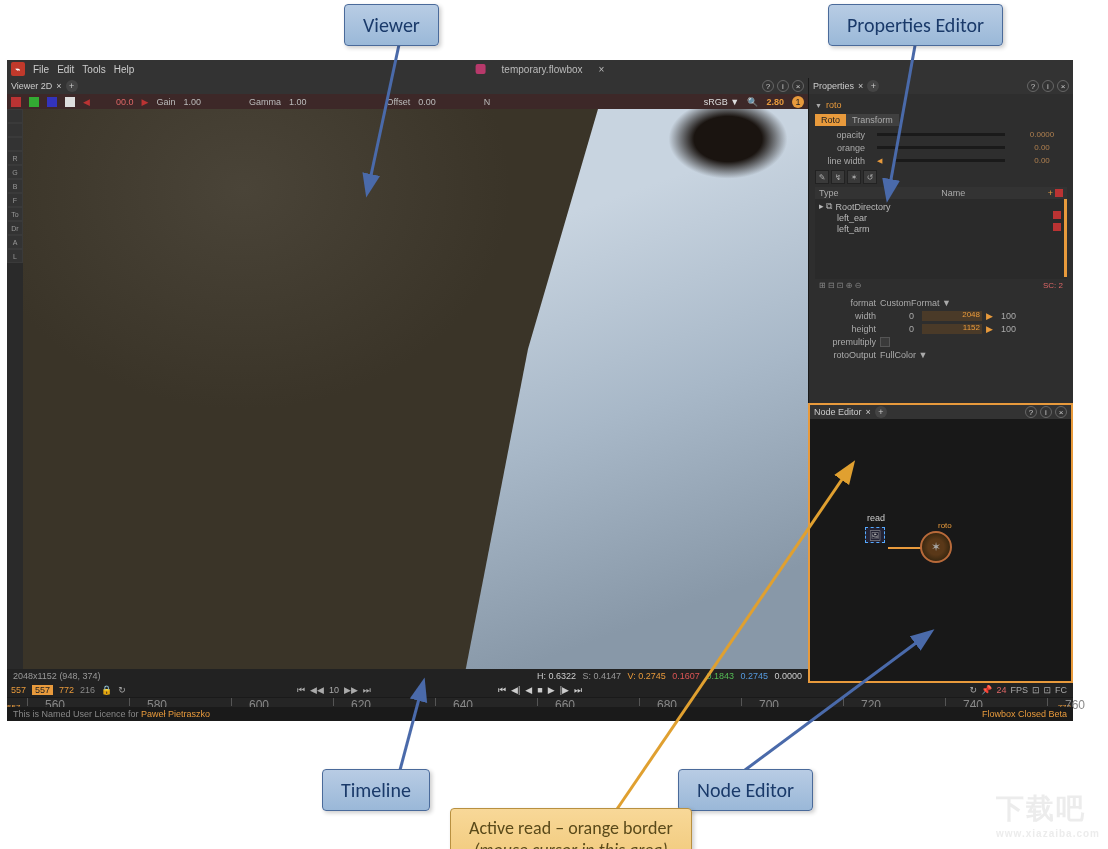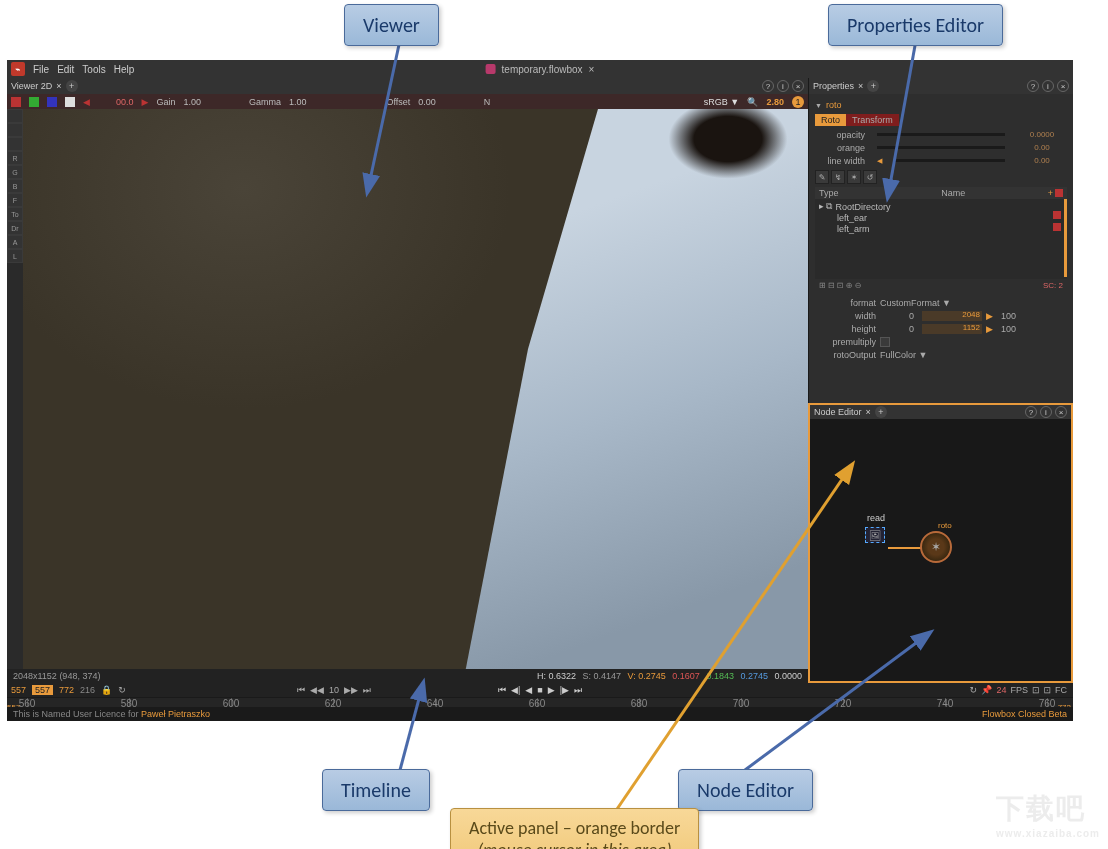--- a/index.html
+++ b/index.html
@@ -1,21 +1,21 @@
 <!DOCTYPE html>
 <html><head>
 <meta charset="utf-8">
 <style>
 * { box-sizing: border-box; margin: 0; padding: 0; }
 body { background: #fff; font-family: Arial, sans-serif; font-size: 10px; color: #aaa; width: 1108px; height: 849px; position: relative; overflow: hidden; }
 .app { position: absolute; left: 7px; top: 60px; width: 1066px; height: 661px; background: #2a2a2a; }
 .menubar { height: 18px; background: #333; display: flex; align-items: center; padding: 0 4px; gap: 8px; color: #ccc; font-size: 10px; }
 .menubar .logo { width: 14px; height: 14px; background: #c0392b; border-radius: 2px; display: flex; align-items: center; justify-content: center; color: #fff; font-size: 8px; font-weight: bold; }
 .menubar span { cursor: pointer; }
-.tab-tray { position: absolute; left: 50%; top: 0; transform: translateX(-50%); display: flex; align-items: center; height: 18px; gap: 6px; color: #bbb; }
+.tab-tray { position: absolute; left: 50%; top: 0; transform: translateX(-50%); display: flex; align-items: center; height: 18px; gap: 16px; color: #bbb; }
 .tab-tray .doc-icon { width: 10px; height: 10px; background: #b8396b; border-radius: 2px; }
 .main-row { display: flex; height: 605px; }
 .viewer-col { width: 801px; display: flex; flex-direction: column; }
 .right-col { width: 265px; display: flex; flex-direction: column; background: #2a2a2a; }
 .panel-header { height: 16px; background: #333; display: flex; align-items: center; padding: 0 4px; gap: 4px; color: #ccc; font-size: 9px; justify-content: space-between; }
 .panel-header .hdr-left { display: flex; align-items: center; gap: 4px; }
 .panel-header .x { font-size: 9px; }
 .panel-header .plus { width: 12px; height: 12px; background: #444; border-radius: 6px; display: flex; align-items: center; justify-content: center; }
 .panel-header .hdr-right { display: flex; align-items: center; gap: 3px; }
 .panel-header .circ { width: 12px; height: 12px; border: 1px solid #666; border-radius: 6px; display: flex; align-items: center; justify-content: center; font-size: 8px; }
@@ -36,21 +36,21 @@
 .beard { position: absolute; right: 20px; top: -10px; width: 120px; height: 80px; background: radial-gradient(ellipse, #1a1410 40%, transparent 70%); }
 .status-line { height: 14px; background: #222; display: flex; align-items: center; padding: 0 6px; font-size: 9px; color: #999; justify-content: space-between; }
 .status-line .pixinfo span { margin-left: 4px; }
 .px-h{color:#ccc;} .px-s{color:#999;} .px-v{color:#e89a3c;} .px-r{color:#d55;} .px-g{color:#5b5;} .px-b{color:#59d;} .px-a{color:#ccc;}
 
 .props-panel { flex: 0 0 325px; display: flex; flex-direction: column; background: #2e2e2e; border-left: 1px solid #1a1a1a; }
 .props-body { flex: 1; padding: 4px 6px; overflow: hidden; font-size: 9px; }
 .node-title { color: #e89a3c; padding: 2px 0; display: flex; align-items: center; gap: 4px; }
 .node-title::before { content: '▼'; font-size: 7px; color: #aaa; }
 .prop-tabs { display: flex; margin: 2px 0; }
-.prop-tabs .tab { padding: 1px 6px; background: #7f1d1d; color: #aaa; font-size: 9px; }
+.prop-tabs .tab { padding: 1px 6px; background: #404040; color: #aaa; font-size: 9px; }
 .prop-tabs .tab.active { background: #e89a3c; color: #222; }
 .prop-row { display: flex; align-items: center; height: 13px; gap: 12px; }
 .prop-row .lbl { width: 50px; text-align: right; color: #aaa; }
 .prop-row .slider-track { flex: 1; height: 3px; background: #1a1a1a; position: relative; }
 .prop-row .val { width: 50px; text-align: center; color: #b08050; font-size: 8px; }
 .icon-row { display: flex; gap: 2px; margin: 3px 0; }
 .icon-row .ibtn { width: 14px; height: 14px; background: #3a3a3a; border: 1px solid #222; display: flex; align-items: center; justify-content: center; font-size: 8px; }
 .tree-hdr { display: flex; height: 12px; align-items: center; background: #333; margin-top: 2px; padding: 0 4px; justify-content: space-between; }
 .tree-hdr .type { width: 40px; } .tree-hdr .name { flex: 1; text-align: center; }
 .tree-body { background: #2a2a2a; height: 80px; padding: 2px 4px; position: relative; }
@@ -82,21 +82,21 @@
 .timeline-area { height: 38px; background: #222; position: relative; }
 .tl-top { height: 14px; display: flex; align-items: center; padding: 0 4px; gap: 6px; font-size: 9px; }
 .tl-top .frm { color: #e89a3c; }
 .tl-top .frm-box { background: #e89a3c; color: #222; padding: 0 3px; }
 .tl-top .frm-g { color: #888; }
 .tl-top .play-ctrls { position: absolute; left: 50%; transform: translateX(-50%); display: flex; gap: 5px; color: #ccc; font-size: 9px; }
 .tl-top .right-ctrls { position: absolute; right: 6px; display: flex; gap: 4px; align-items: center; }
 .tl-top .fps { color: #d66; }
 .tl-ruler { height: 24px; background: #252525; position: relative; border-top: 1px solid #1a1a1a; }
 .tl-ruler .tick { position: absolute; top: 0; width: 1px; height: 8px; background: #555; }
-.tl-ruler .tick-lbl { position: absolute; top: 0; font-size: 10px; color: #888; transform: translateX(-50%); }
+.tl-ruler .tick-lbl { position: absolute; top: 0; font-size: 12px; color: #888; transform: translateX(-50%); margin-left: 28px; }
 .tl-ruler .start-mark { position: absolute; left: 0; bottom: 0; color: #e89a3c; font-size: 8px; }
 .tl-ruler .end-mark { position: absolute; right: 2px; bottom: 0; color: #e89a3c; font-size: 8px; text-align: right; }
 
 .footer-bar { position: absolute; bottom: 0; left: 0; right: 0; height: 14px; background: #1a1a1a; display: flex; align-items: center; justify-content: space-between; padding: 0 6px; font-size: 9px; }
 .footer-bar .lic { color: #888; } .footer-bar .lic b { color: #e89a3c; font-weight: normal; }
 .footer-bar .beta { color: #e89a3c; }
 
 
 .callout { position: absolute; background: linear-gradient(#b8cce4, #9ab8d8); border: 1px solid #4a6a9a; border-radius: 4px; padding: 8px 18px; font-family: Calibri, Arial; font-size: 20px; color: #1a3a6a; box-shadow: 2px 2px 4px rgba(0,0,0,.2); }
 .callout-y { position: absolute; background: linear-gradient(#f8d898, #f0c878); border: 1px solid #b89040; border-radius: 4px; padding: 8px 18px; font-family: Calibri, Arial; font-size: 18px; color: #5a4a1a; text-align: center; box-shadow: 2px 2px 4px rgba(0,0,0,.2); }
@@ -404,18 +404,18 @@
   <line x1="916" y1="40" x2="890" y2="185" stroke="#4a6aaa" stroke-width="3" marker-end="url(#ah-b)"></line>
   <line x1="400" y1="770" x2="420" y2="695" stroke="#4a6aaa" stroke-width="3" marker-end="url(#ah-b)"></line>
   <line x1="745" y1="770" x2="920" y2="640" stroke="#4a6aaa" stroke-width="3" marker-end="url(#ah-b)"></line>
   <line x1="615" y1="812" x2="845" y2="475" stroke="#e0a030" stroke-width="3" marker-end="url(#ah-y)"></line>
 </svg>
 <div class="callout" style="left:344px;top:4px">Viewer</div>
 <div class="callout" style="left:828px;top:4px">Properties Editor</div>
 <div class="callout" style="left:322px;top:769px">Timeline</div>
 <div class="callout" style="left:678px;top:769px">Node Editor</div>
 <div class="callout-y" style="left:450px;top:808px">
-  <span>Active panel – orange border</span><br><i>(mouse cursor in this area)</i>
+  <span>Active read – orange border</span><br><i>(mouse cursor in this area)</i>
 </div>
 
 <div class="watermark">
   <span>下载吧</span><span class="sub">www.xiazaiba.com</span>
 </div>
 
 </body></html>

